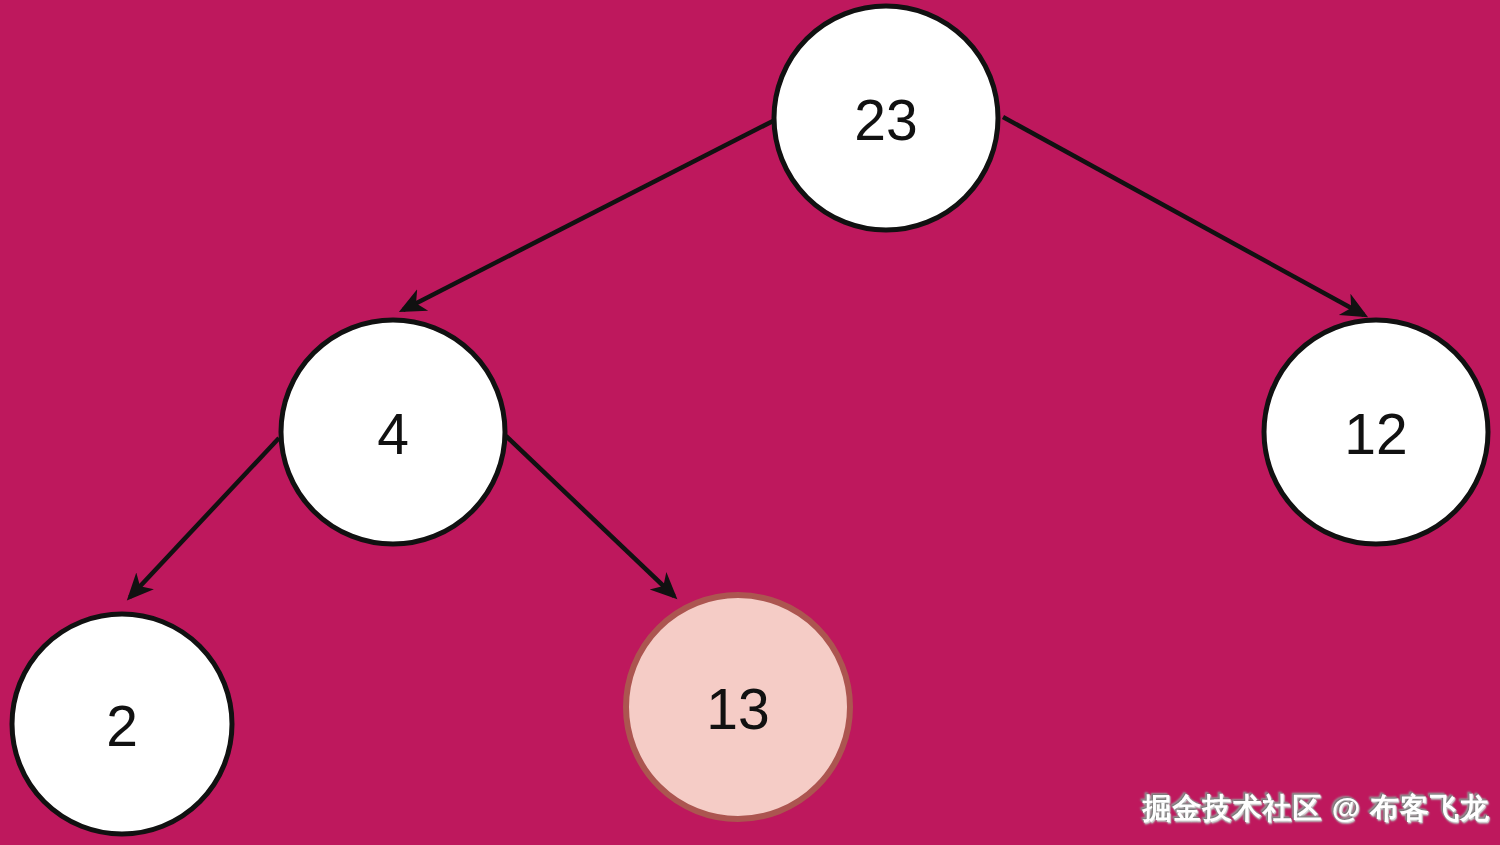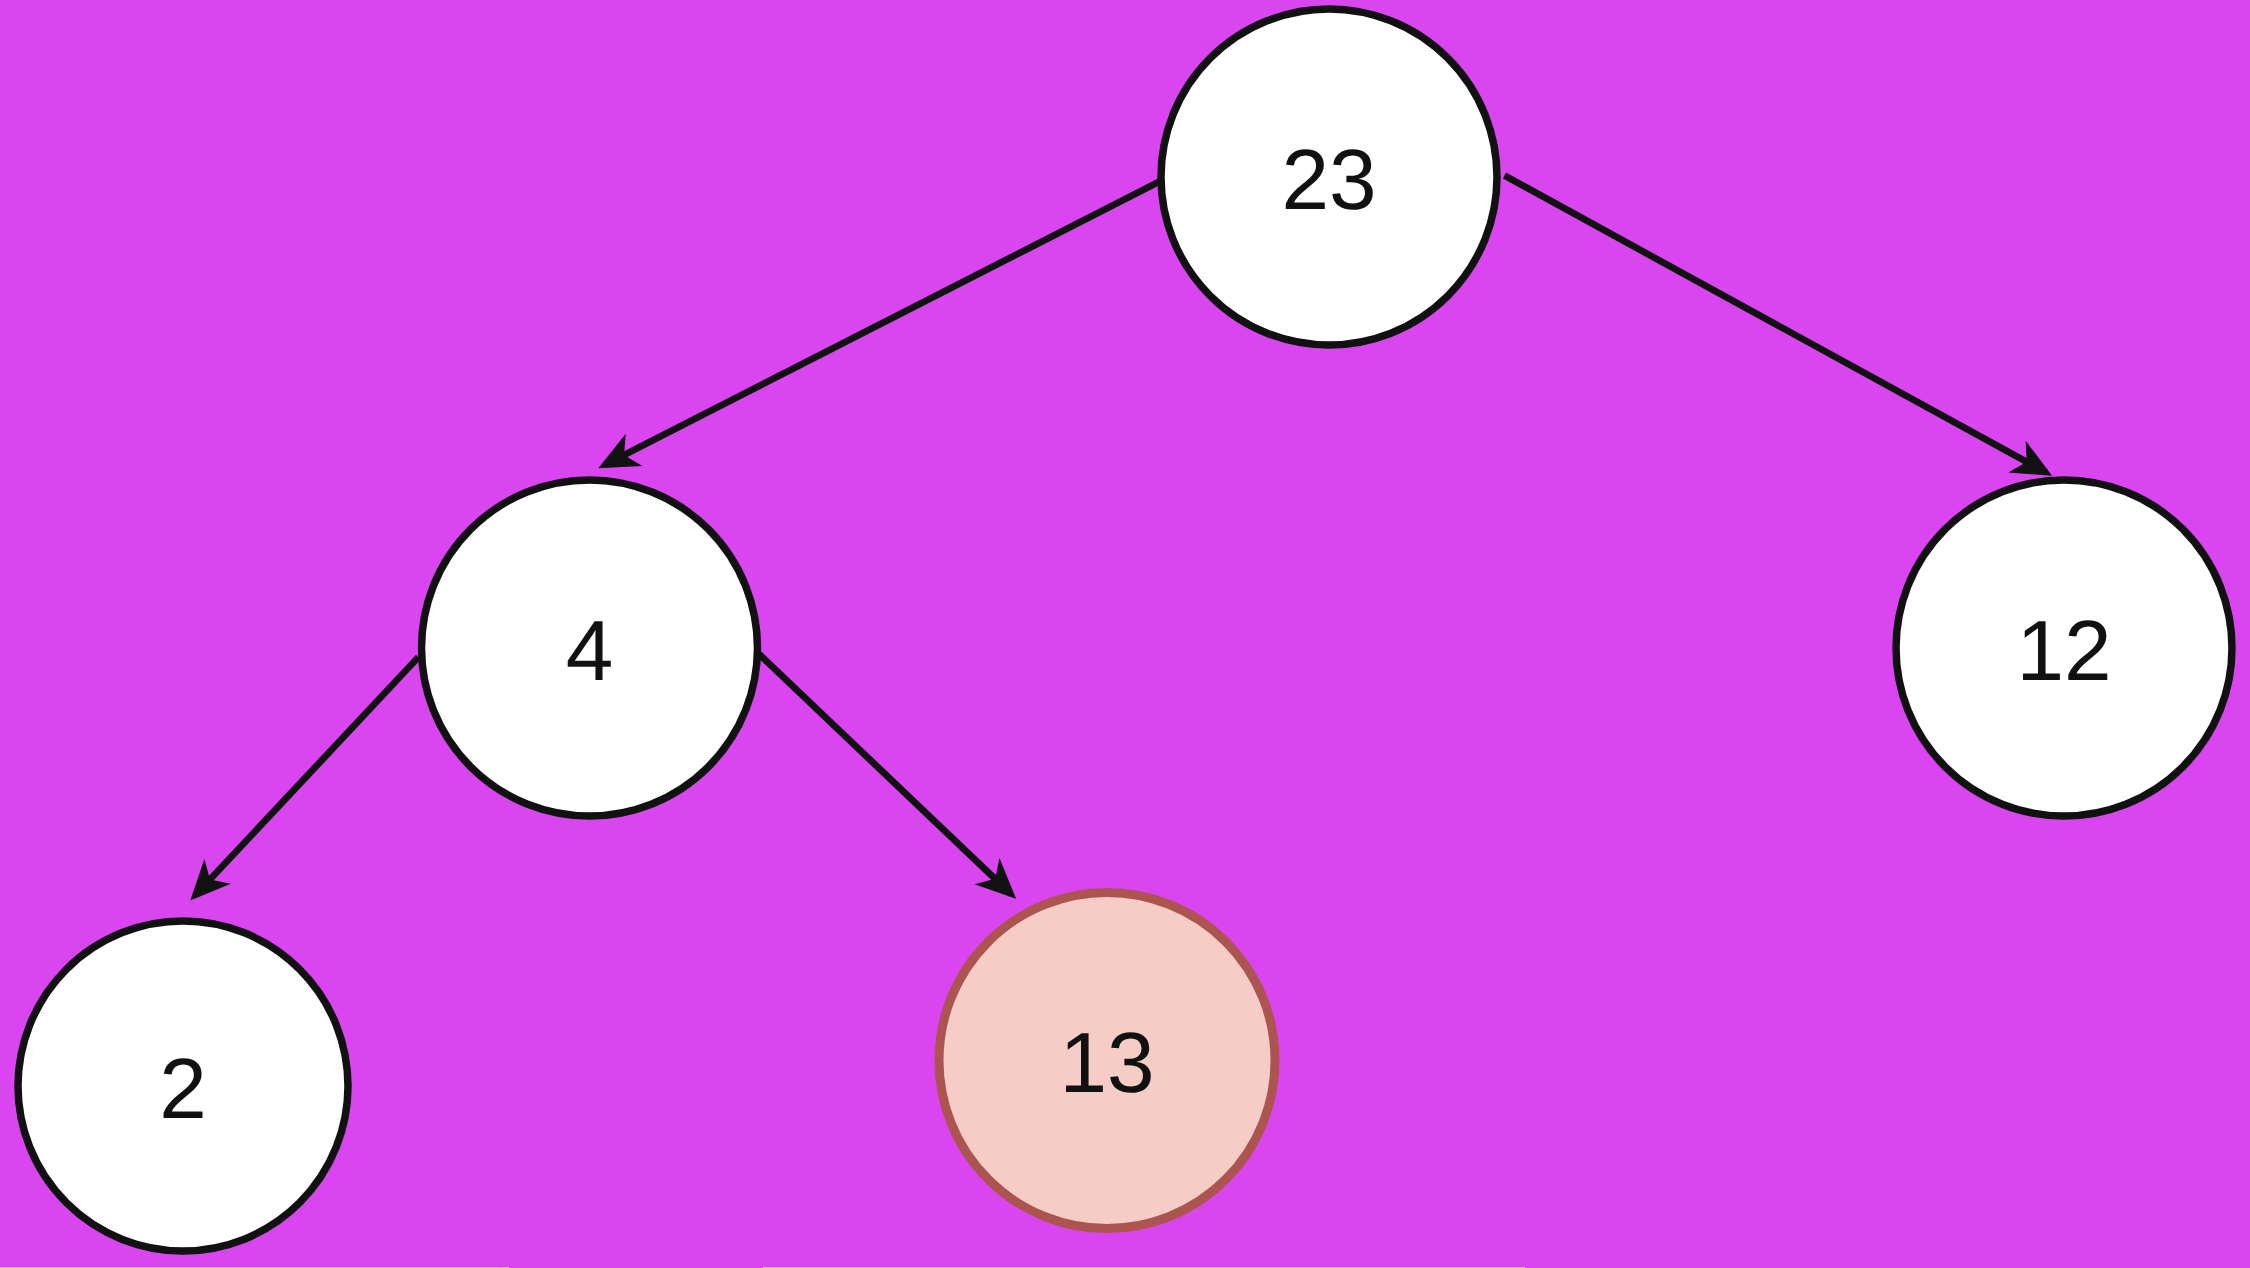--- a/index.html
+++ b/index.html
@@ -8,21 +8,21 @@
     width: 1500px;
     height: 845px;
     background: #ffffff;
     overflow: hidden;
     font-family: "Liberation Sans", sans-serif;
   }
   .canvas {
     position: relative;
     width: 1500px;
     height: 845px;
-    background: #d946ef;
+    background: #be185d;
   }
   svg.tree {
     position: absolute;
     left: 0;
     top: 0;
     display: block;
   }
   .edge {
     stroke: var(--edge-color, #111111);
     stroke-width: 4.5;
@@ -100,13 +100,14 @@
       <circle cx="122" cy="724" r="110"></circle>
       <text x="122" y="726">2</text>
     </g>
 
     <g class="node highlight">
       <circle cx="738" cy="707" r="112"></circle>
       <text x="738" y="709">13</text>
     </g>
   </svg>
 
+  <div class="watermark">掘金技术社区 @ 布客飞龙</div>
 </div>
 
 </body></html>

